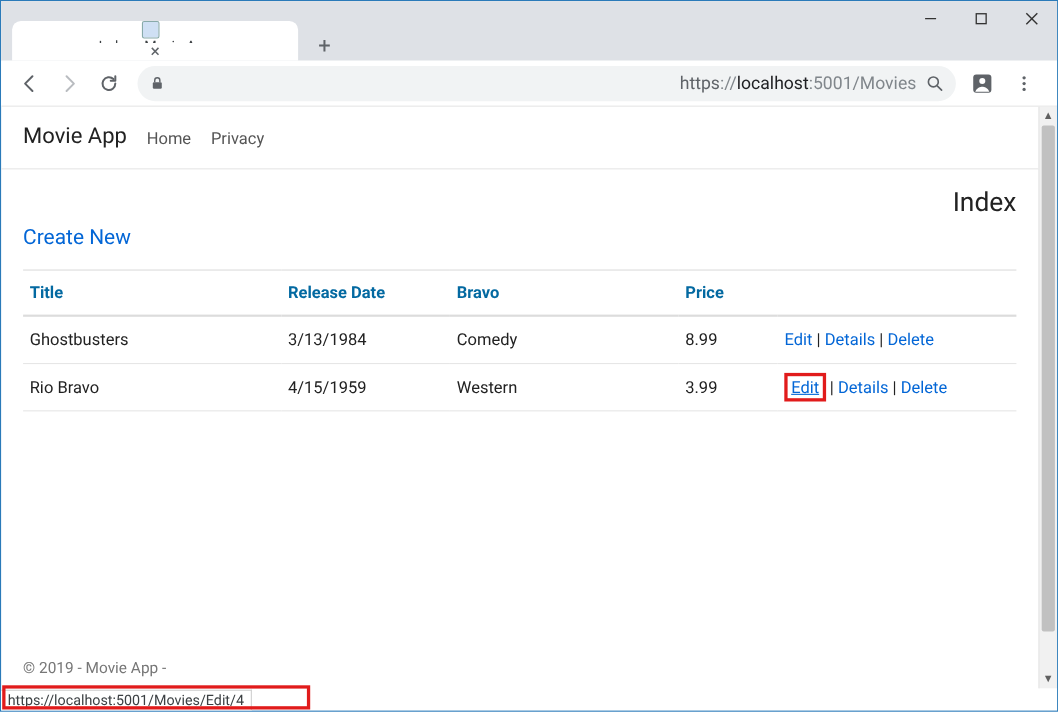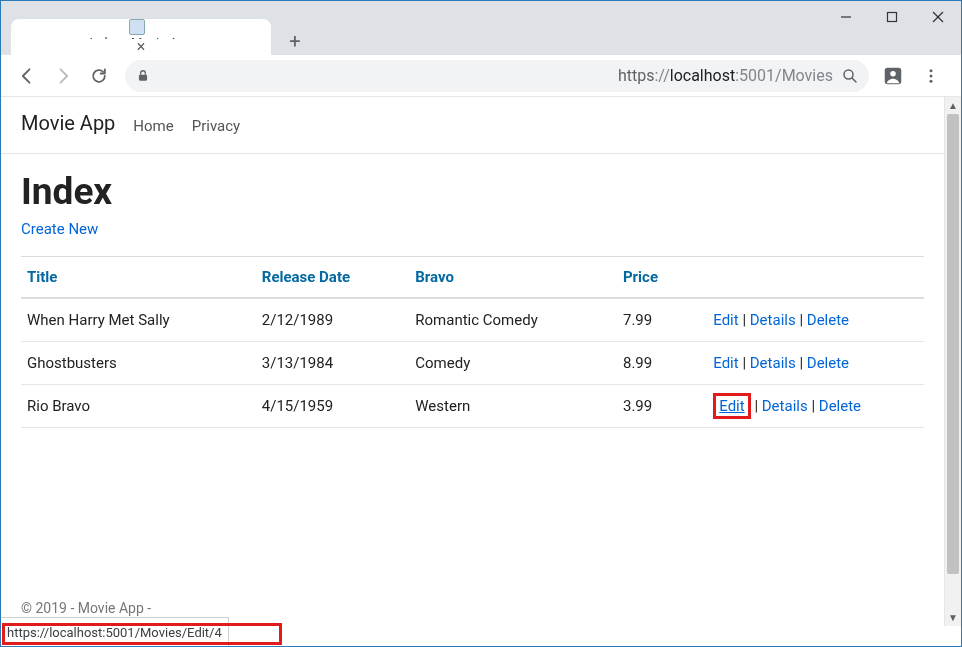--- a/index.html
+++ b/index.html
@@ -135,23 +135,23 @@
   .navbar {
     display:flex; align-items:flex-end;
     padding: 14px 20px 18px 20px;
     border-bottom:1px solid #e6e6e6;
     gap:18px;
   }
   .brand { font-size:20px; color:#222; }
   .nav-link { font-size:15px; color:#555; cursor:pointer; }
   .content { padding: 16px 20px; }
   h2.idx {
-    font-size:37px; font-weight:700; color:#222; margin-bottom:6px;
-  }
-  .create { color:#0366d6; font-size:15px; cursor:pointer; }
+    font-size:24px; font-weight:400; color:#222; margin-bottom:6px;text-align:right;
+  }
+  .create { color:#0366d6; font-size:19px; cursor:pointer; }
 
   table.movies {
     width:100%;
     border-collapse:collapse;
     margin-top:18px;
     font-size:15px;
   }
   table.movies th {
     text-align:left; font-weight:700; color:#0369a1;
     padding:11px 6px;
@@ -170,21 +170,21 @@
     border:3px solid #e11b1b;
     padding:1px 3px;
     text-decoration:underline;
   }
 
   .footer-area {
     position:absolute; left:20px; bottom:10px; font-size:14px; color:#777;
   }
 
   .status-bar {
-    position:absolute; left:0; bottom:0; height:29px;
+    position:absolute; left:0; bottom:0; height:19px;
     background:#fff;
     border-top:1px solid #d0d0d0;
     border-right:1px solid #d0d0d0;
     padding:0 6px;
     display:flex; align-items:center;
     font-size:13px; color:#3c4043;
     z-index:5;
   }
   .status-highlight {
     position:absolute; left:1px; bottom:1px;
@@ -302,27 +302,20 @@
         <thead>
           <tr>
             <th style="width:26%">Title</th>
             <th style="width:17%">Release Date</th>
             <th style="width:23%">Bravo</th>
             <th style="width:10%">Price</th>
             <th></th>
           </tr>
         </thead>
         <tbody id="movies-body">
-            <tr>
-              <td>When Harry Met Sally</td>
-              <td>2/12/1989</td>
-              <td>Romantic Comedy</td>
-              <td>7.99</td>
-              <td class="actions"><a>Edit</a><span class="sep"> | </span><a>Details</a><span class="sep"> | </span><a>Delete</a></td>
-            </tr>
             <tr>
               <td>Ghostbusters</td>
               <td>3/13/1984</td>
               <td>Comedy</td>
               <td>8.99</td>
               <td class="actions"><a>Edit</a><span class="sep"> | </span><a>Details</a><span class="sep"> | </span><a>Delete</a></td>
             </tr>
             <tr>
               <td>Rio Bravo</td>
               <td>4/15/1959</td>

